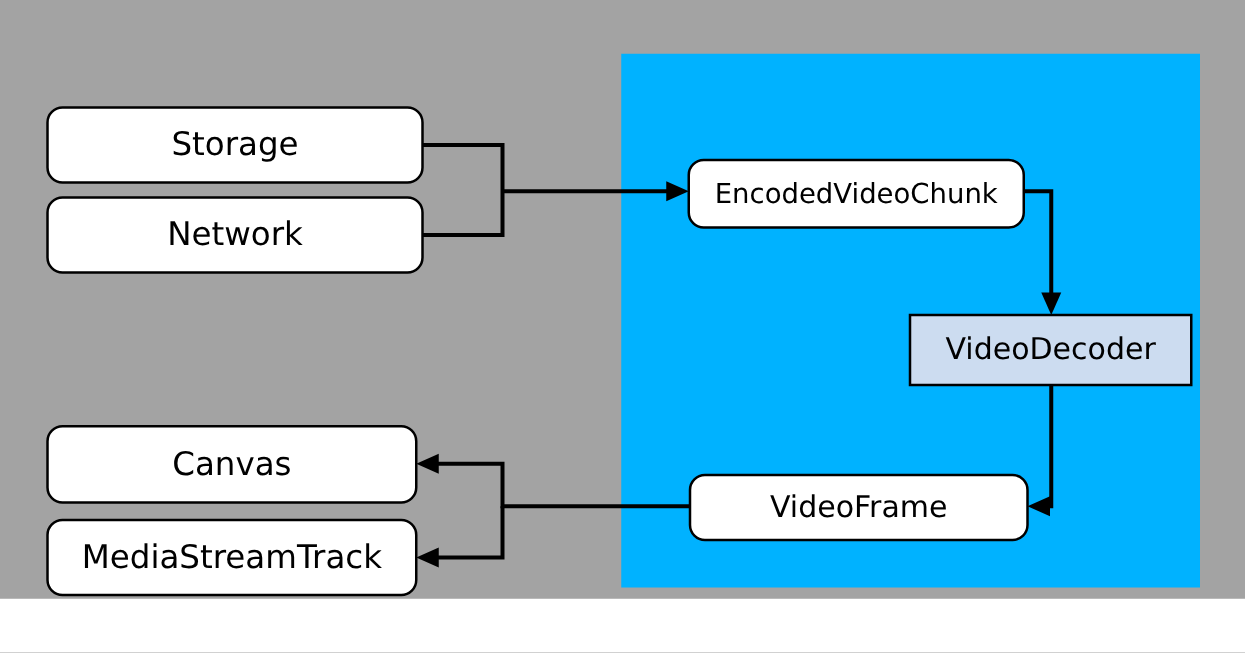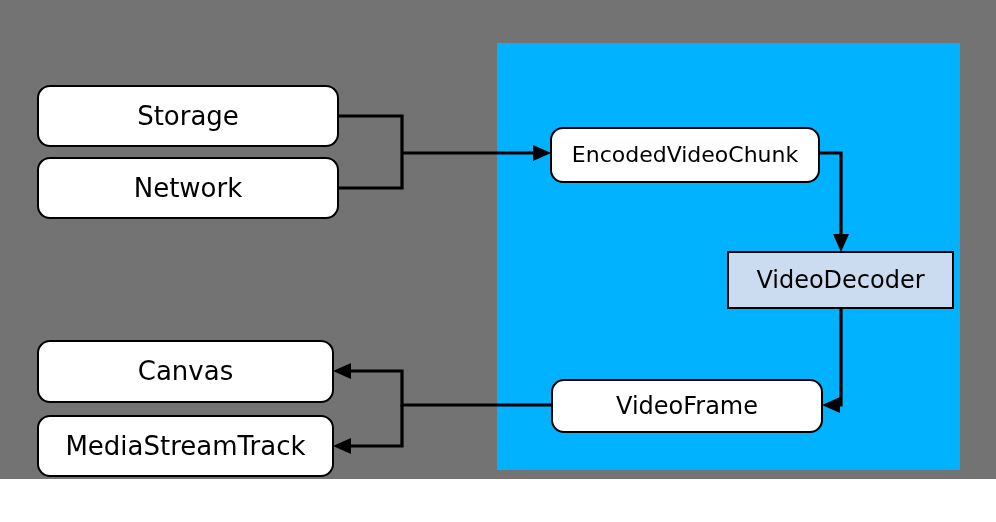--- a/index.html
+++ b/index.html
@@ -44,21 +44,21 @@
     stroke-linejoin: miter;
   }
   .edge-head {
     fill: #000000;
     stroke: none;
   }
 </style>
 </head>
 <body>
 
-<div id="diagram-root" style="width: 996px; height: 479px; background: #737373;">
+<div id="diagram-root" style="width: 996px; height: 479px; background: #a3a3a3;">
   <svg id="diagram-svg" viewBox="0 0 996 522" xmlns="http://www.w3.org/2000/svg" style="width: 996px; height: 522px;">
 
     <rect id="panel-rect" x="497" y="43" width="463" height="427" fill="#00b2ff"></rect>
 
     <g>
 
       <g>
         <path class="edge-path" id="edge-0-path" d="M 338 116 L 402 116 L 402 153 L 535 153 M 338 188 L 402 188 L 402 153"></path>
         <polygon class="edge-head" id="edge-0-head" points="551,153 533,145 533,161"></polygon>
       </g>

